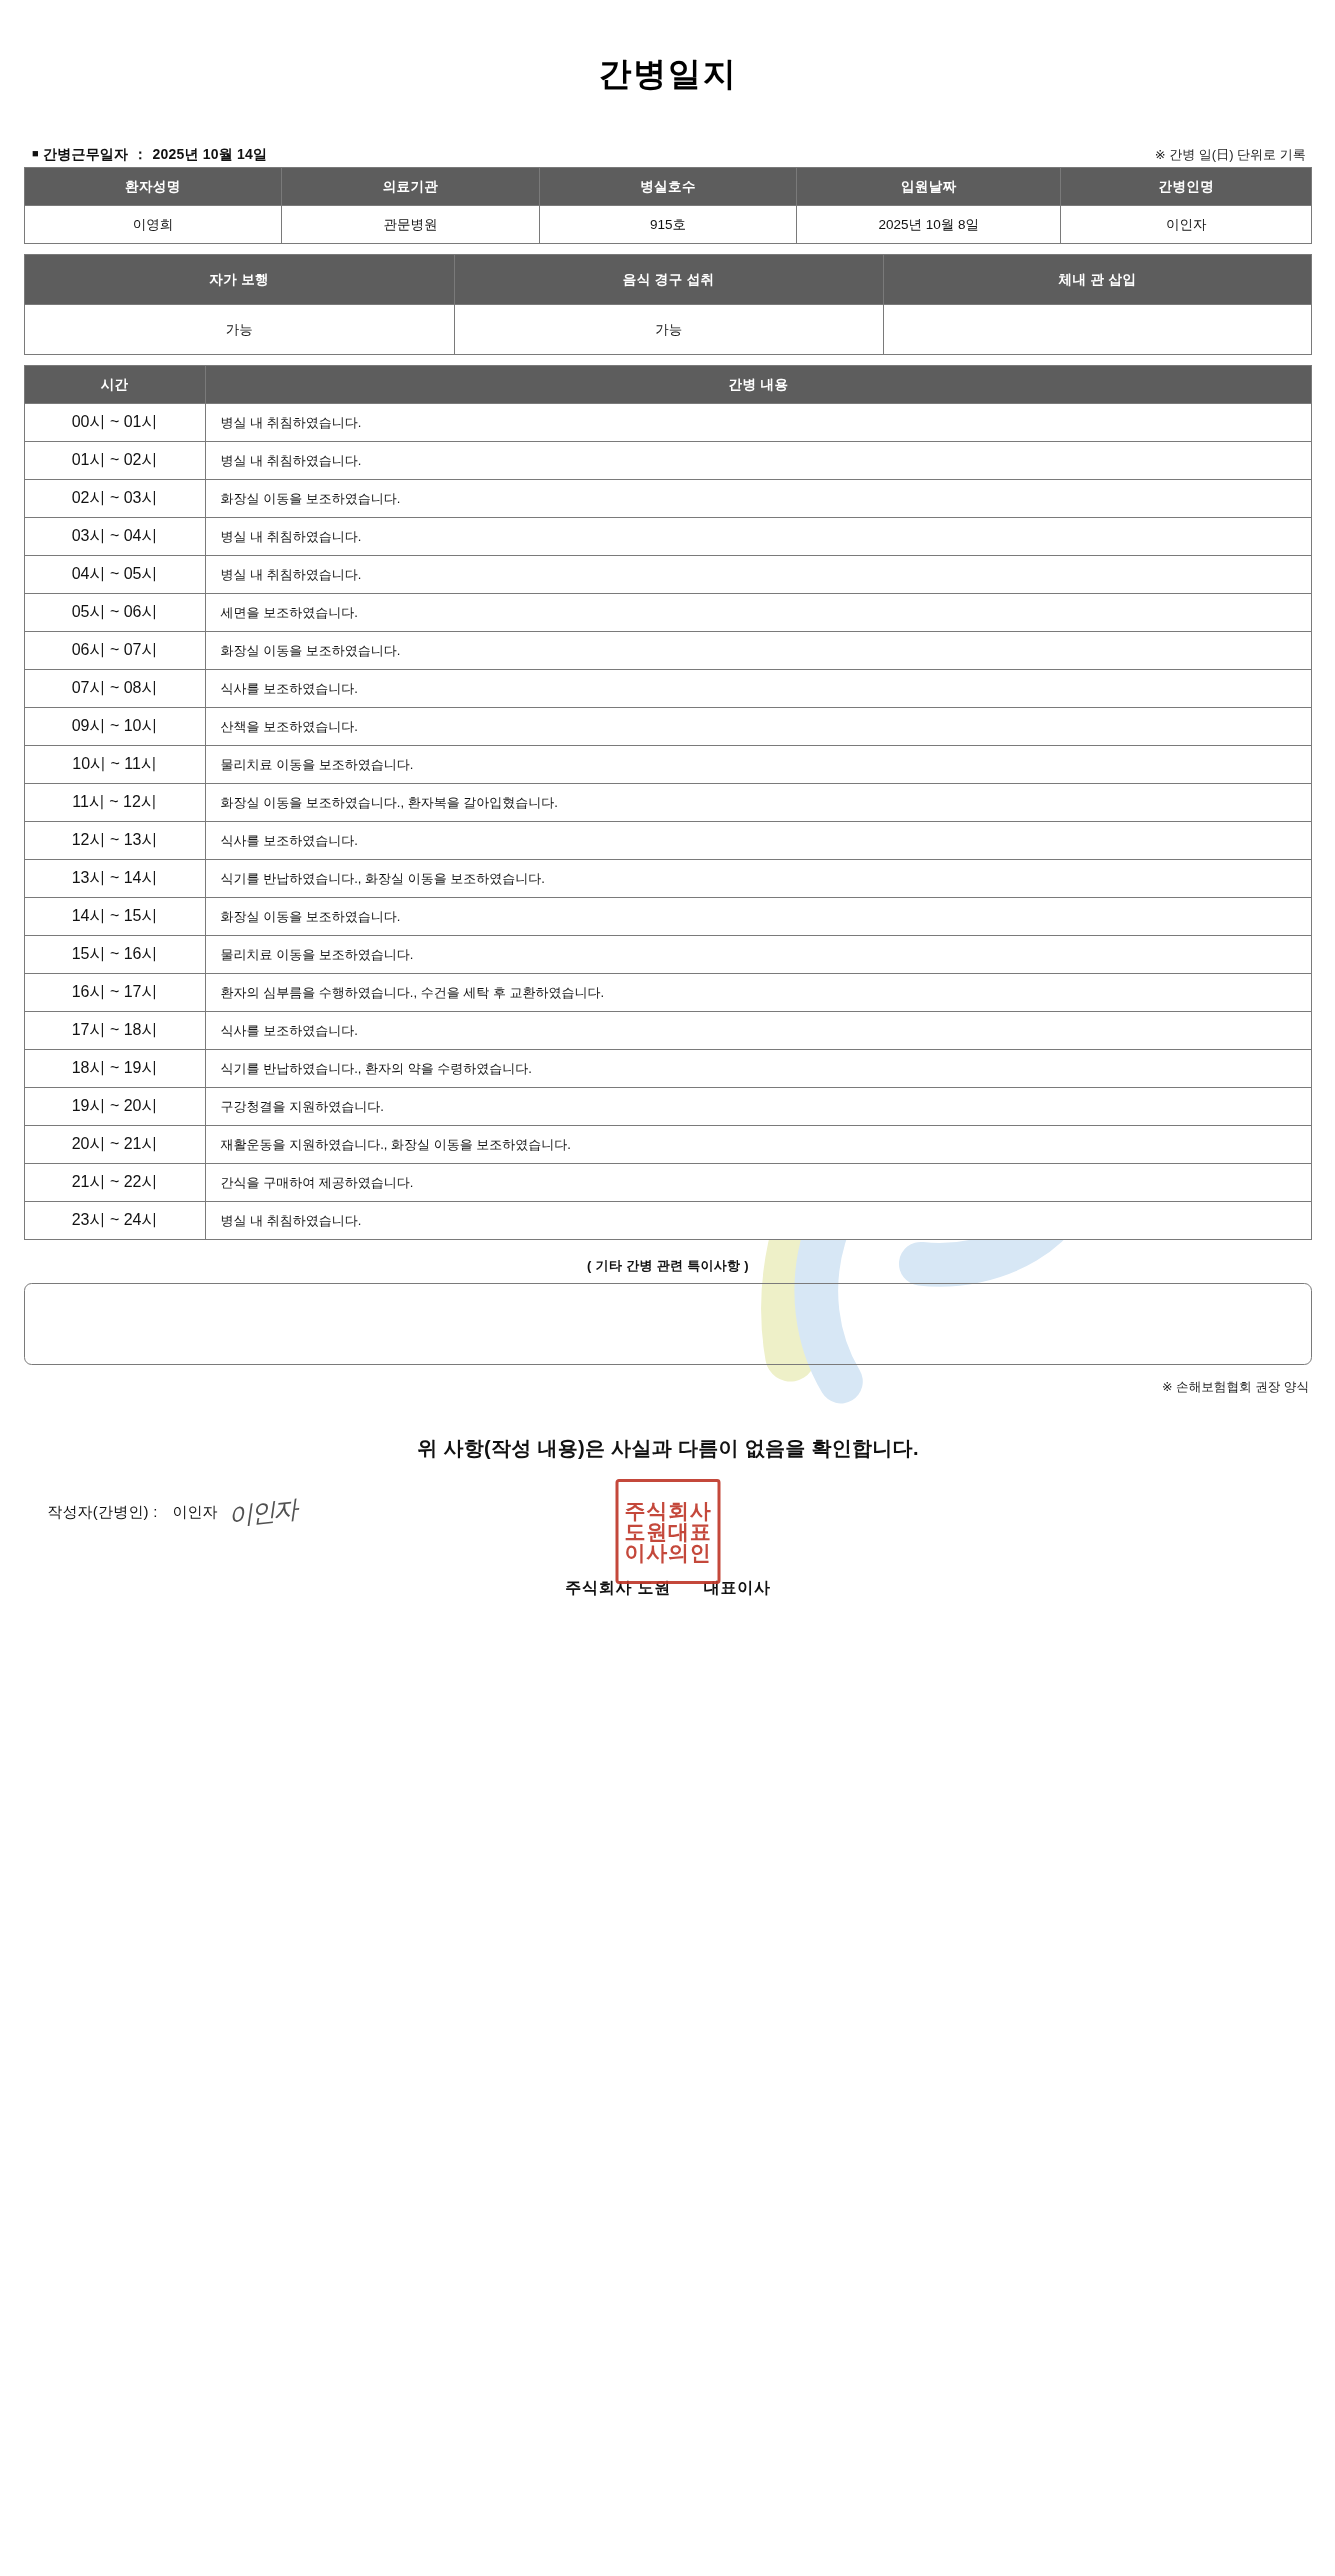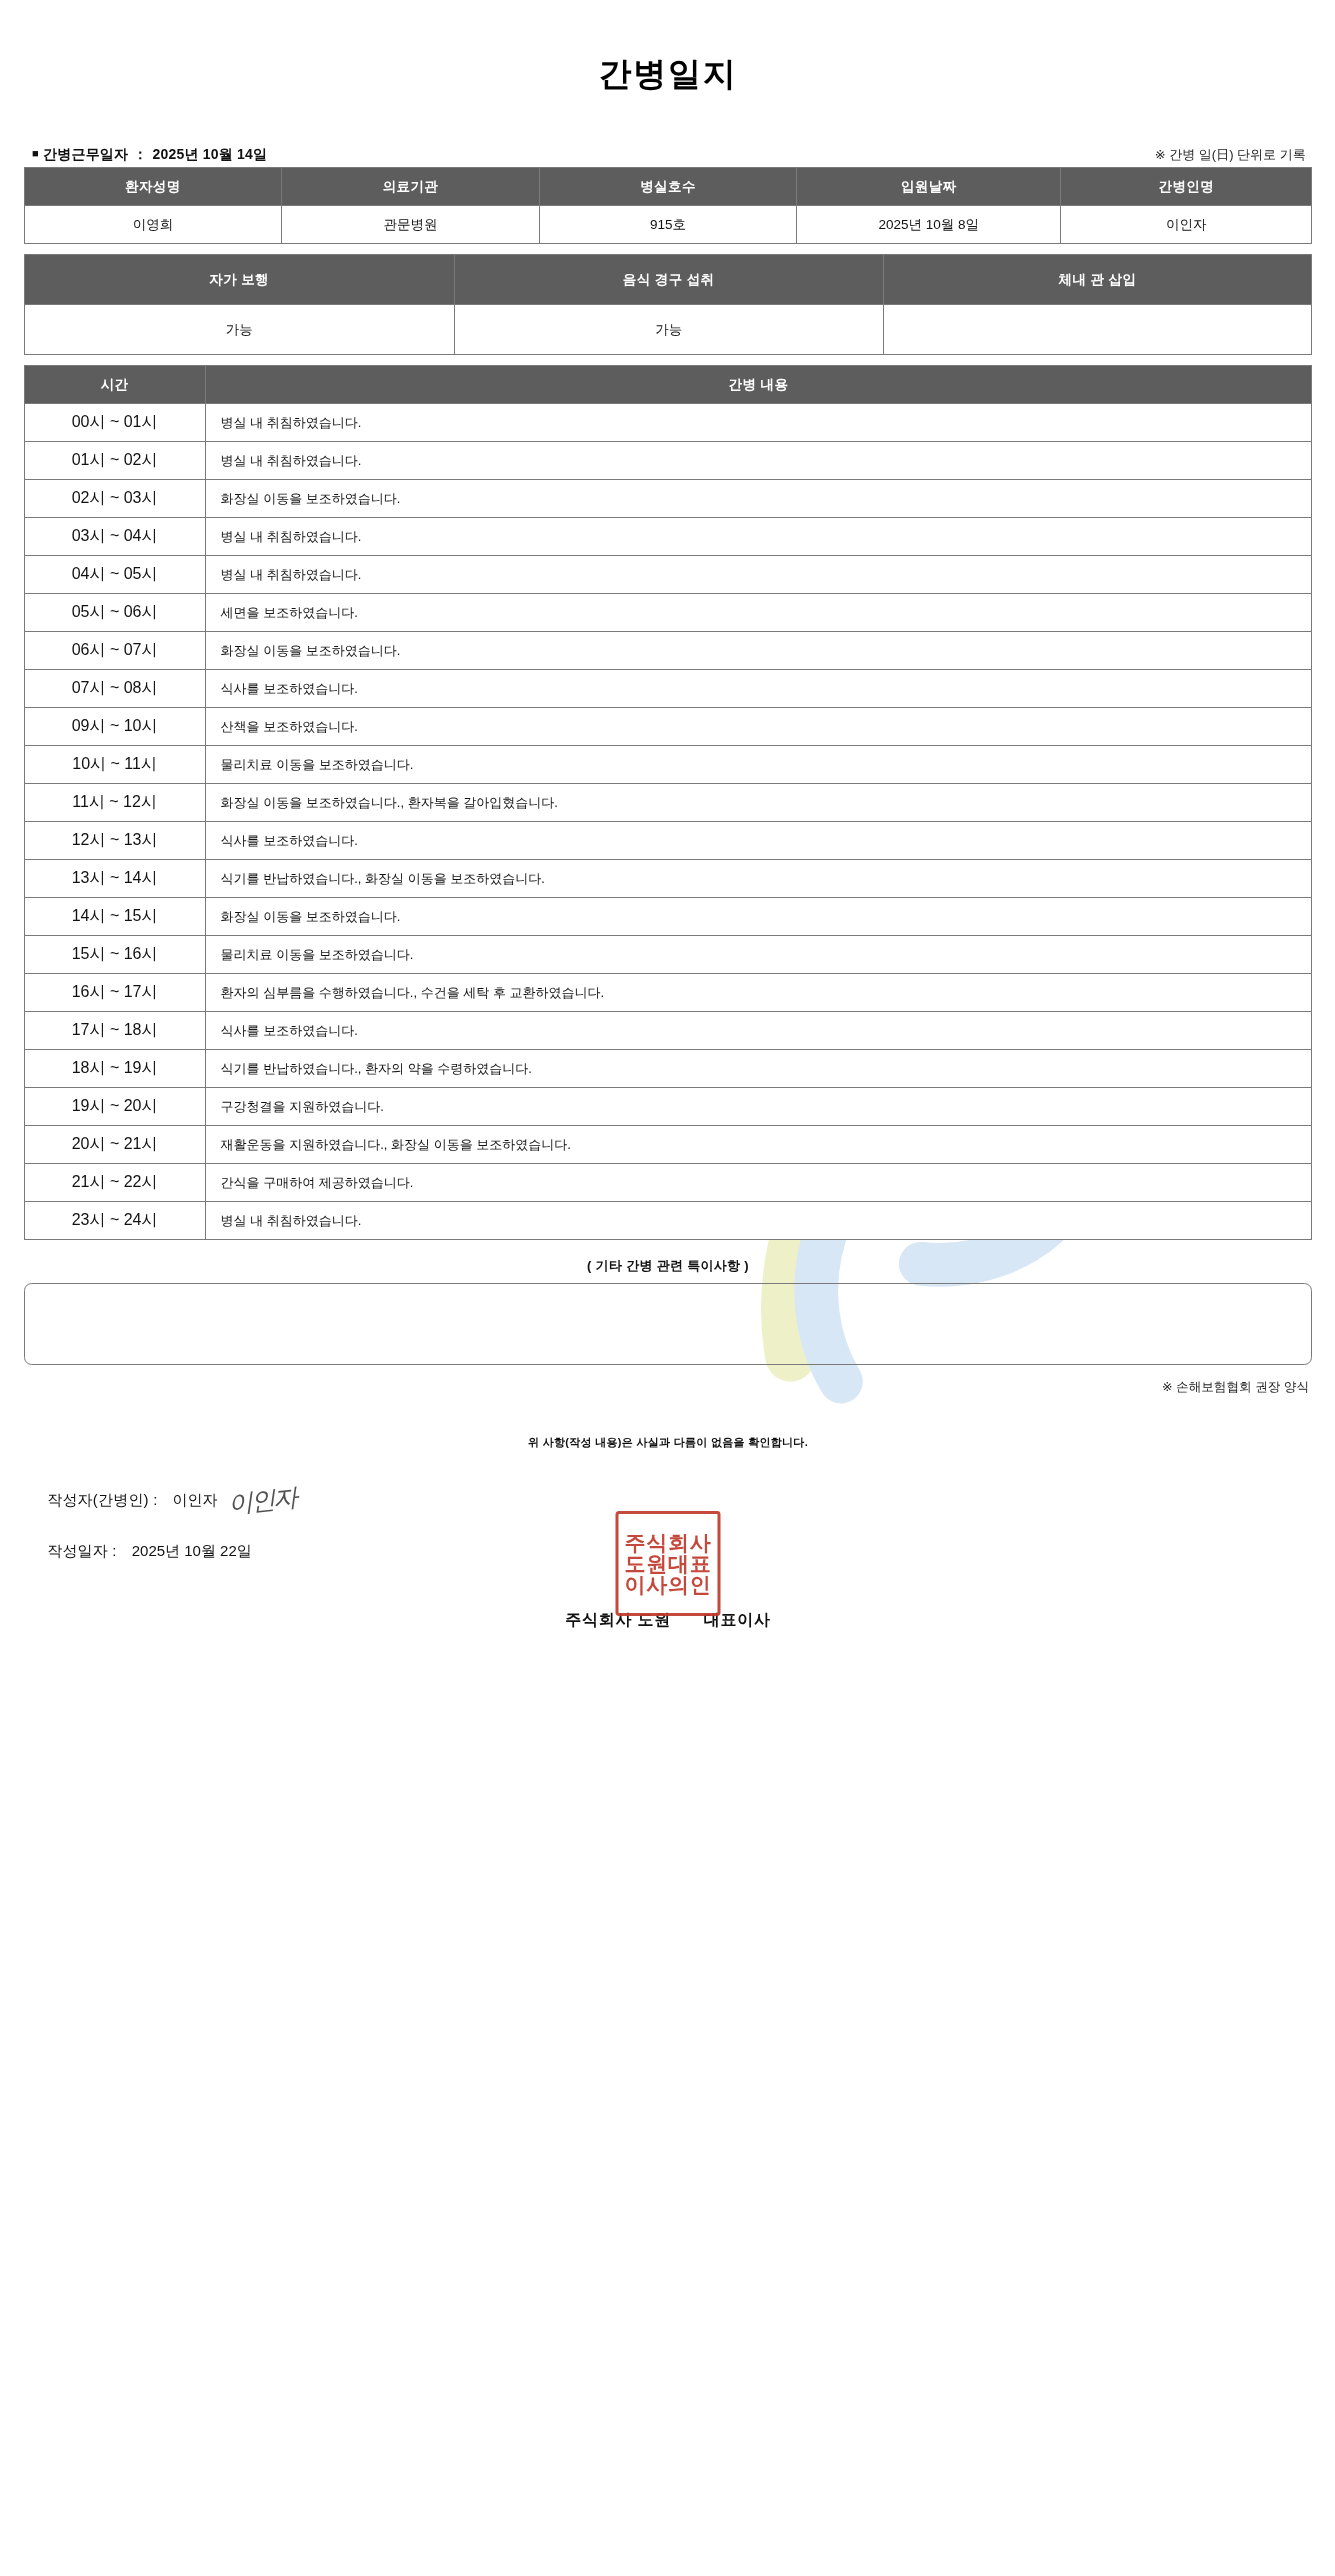--- a/index.html
+++ b/index.html
@@ -151,21 +151,21 @@
   .form-note {
     text-align: right;
     font-size: 12.6px;
     margin-top: 13.5px;
     padding-right: 3.4px;
     color: #222;
   }
 
   .confirm-line {
     text-align: center;
-    font-size: 11px;
+    font-size: 20px;
     font-weight: bold;
     margin-top: 39px;
     letter-spacing: 0.3px;
   }
 
   .sign-block {
     margin-top: 34px;
     padding-left: 23.6px;
     font-size: 15px;
   }
@@ -409,24 +409,20 @@
     <div class="form-note">※ 손해보험협회 권장 양식</div>
 
     <div class="confirm-line">위 사항(작성 내용)은 사실과 다름이 없음을 확인합니다.</div>
 
     <div class="sign-block">
       <div class="sign-row">
         <span class="sign-label">작성자(간병인) :</span>
         <span class="sign-value">이인자</span>
         <span class="signature-mark">이인자</span>
       </div>
-      <div class="sign-row">
-        <span class="sign-label">작성일자 :</span>
-        <span class="sign-value">2025년 10월 22일</span>
-      </div>
     </div>
 
     <div class="company-row">
       <div class="stamp">
         <span>주식회사</span>
         <span>도원대표</span>
         <span>이사의인</span>
       </div>
       <span>주식회사 도원</span>
       <span class="company-gap"></span>

